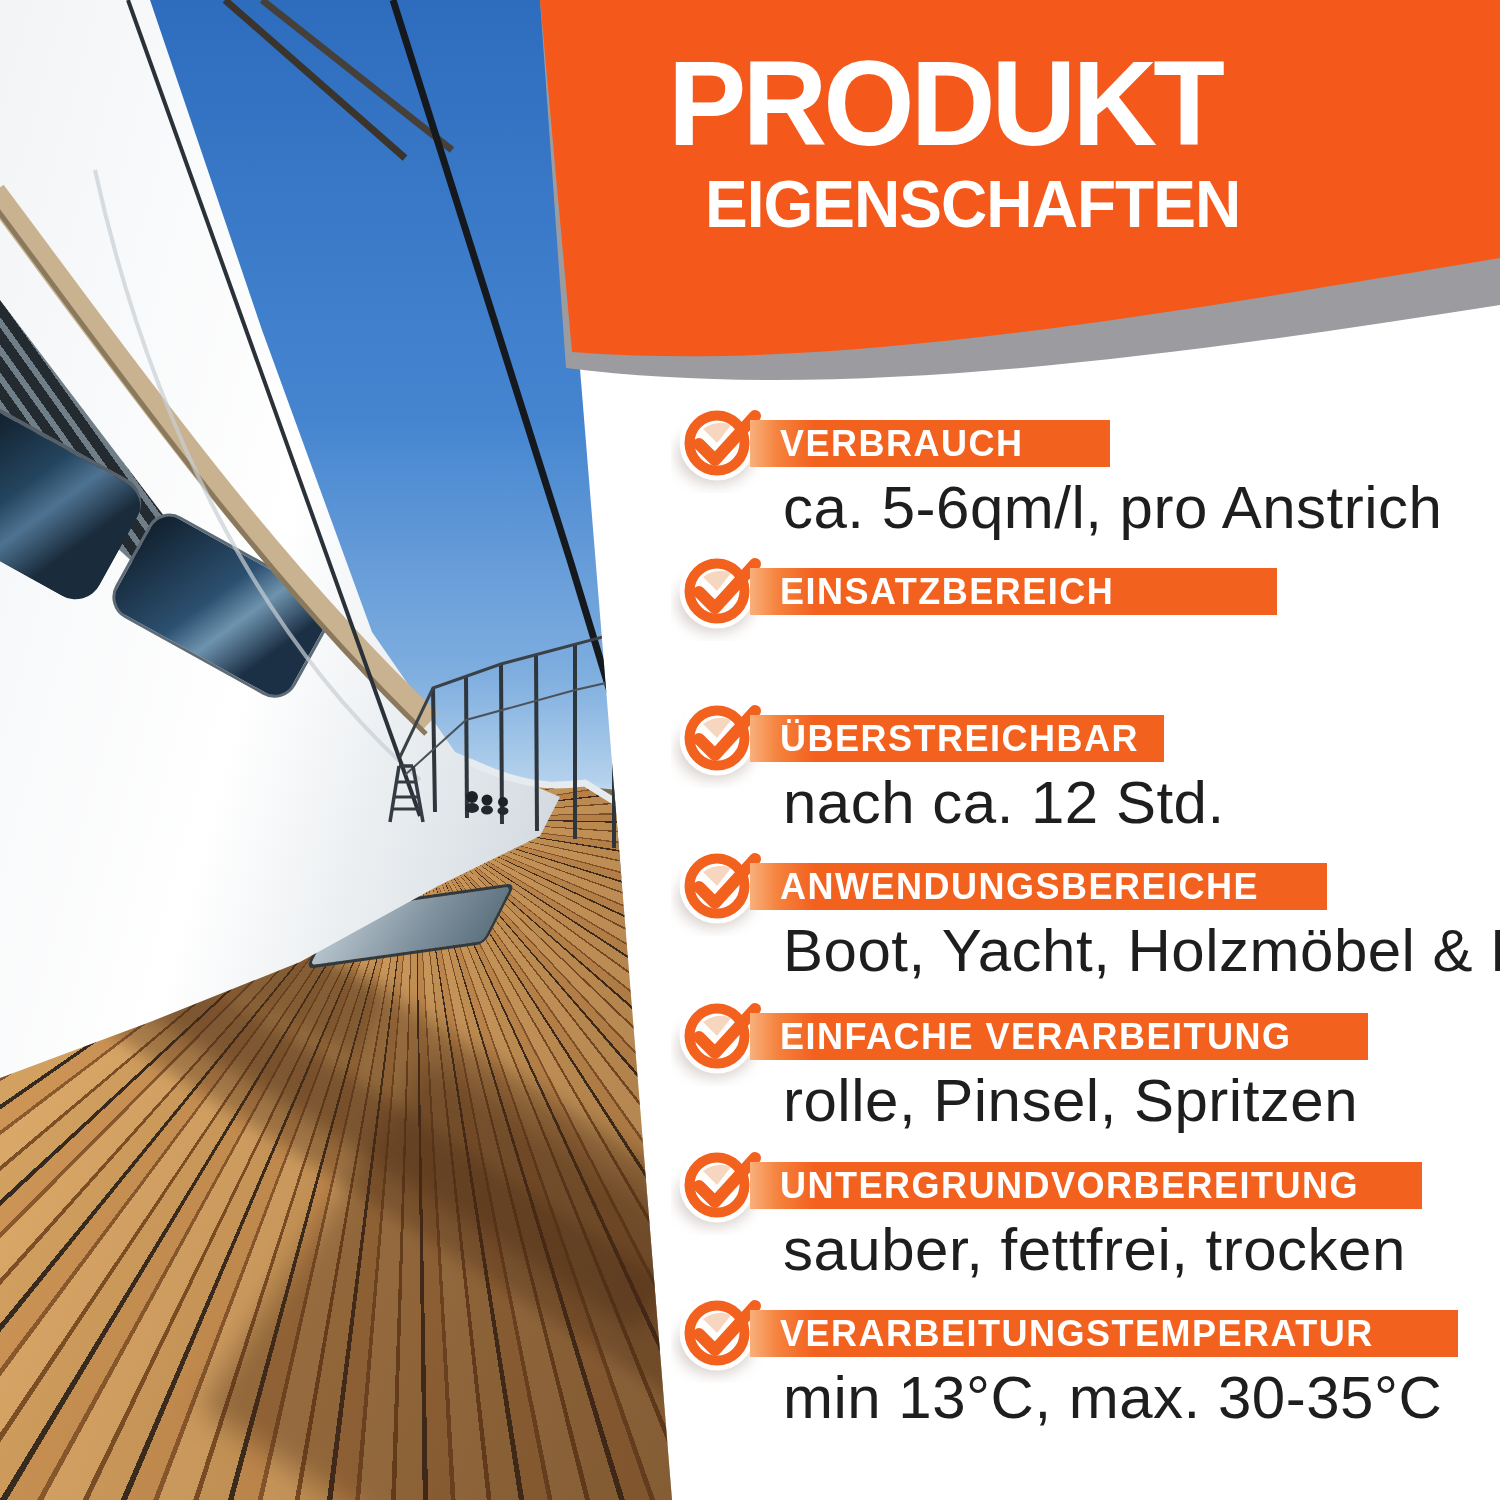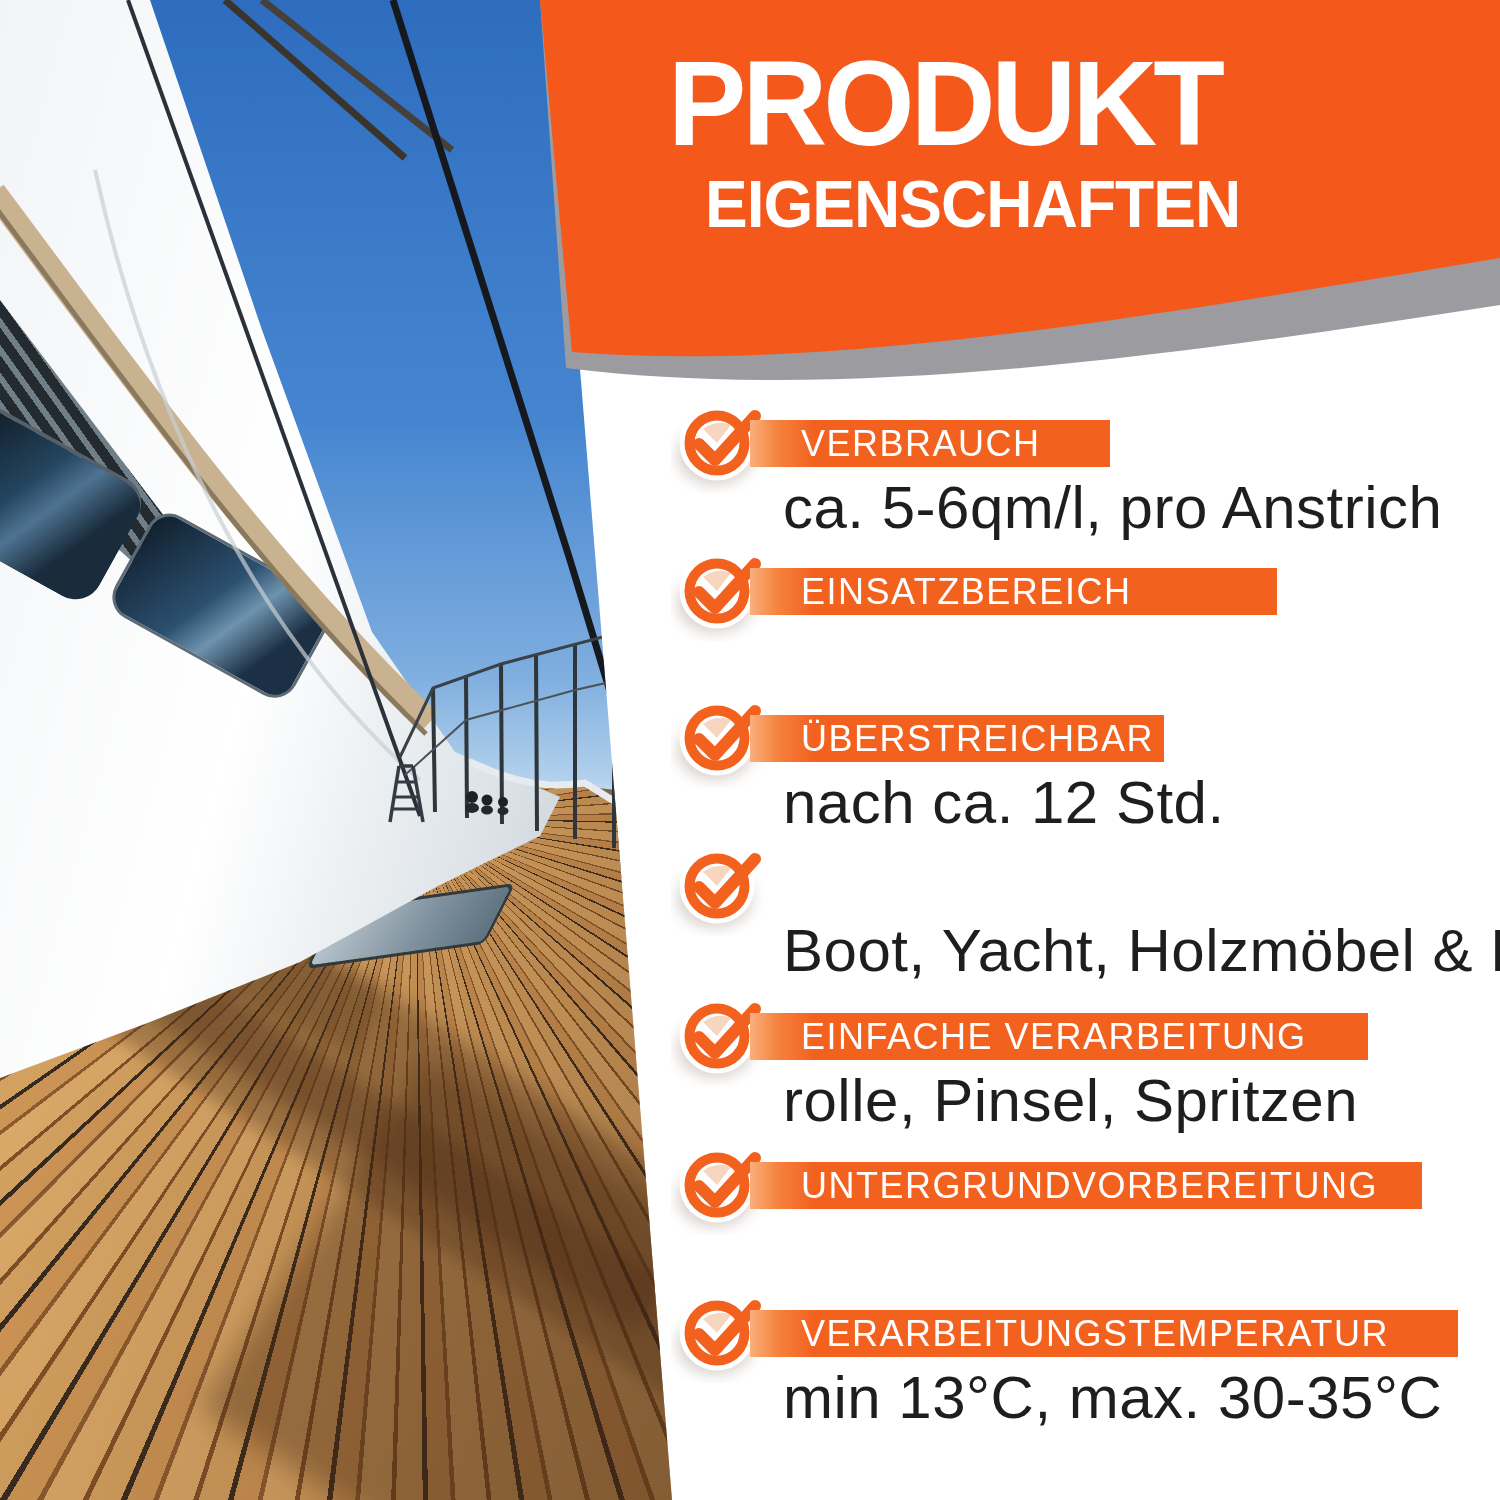--- a/index.html
+++ b/index.html
@@ -44,21 +44,21 @@
   
   .header-shape{position:absolute;left:0;top:0;width:1500px;height:430px;z-index:5;}
   .title1{position:absolute;left:668px;top:40px;z-index:6;color:#fff;font-weight:bold;
           font-size:121px;letter-spacing:-4px;line-height:1.05;transform:scaleX(.97);transform-origin:left top;}
   .title2{position:absolute;left:705px;top:170px;z-index:6;color:#fff;font-weight:bold;
           font-size:66px;letter-spacing:-1px;line-height:1.05;transform:scaleX(.97);transform-origin:left top;}
 
   
   .feature{position:absolute;left:750px;width:760px;height:135px;z-index:4;}
   .feature-bar{position:absolute;left:0;top:0;height:47px;line-height:48px;color:#fff;
-               font-weight:normal;font-size:36px;letter-spacing:1.5px;padding-left:51px;box-sizing:border-box;
+               font-weight:bold;font-size:36px;letter-spacing:1.5px;padding-left:30px;box-sizing:border-box;
                background:linear-gradient(90deg,#F9B07C 0px,#F5823D 28px,#F3611F 64px);white-space:nowrap;overflow:hidden;}
   .feature-sub{position:absolute;left:33px;top:53px;font-size:60px;letter-spacing:.5px;color:#1E1E1E;white-space:nowrap;}
   .check{position:absolute;left:-79px;top:-27px;width:110px;height:100px;}
 </style>
 </head>
 <body>
 
 <div class="photo">
   <div class="sky"></div>
   <div class="hill2"></div>
@@ -164,20 +164,21 @@
 
 <div class="feature" style="top:863px">
   <svg class="check" viewBox="0 0 110 100">
     <ellipse cx="44" cy="62" rx="38" ry="30" fill="rgba(130,105,92,0.30)" style="filter:blur(7px)"></ellipse>
     <circle cx="46" cy="50" r="27.5" fill="#fff" stroke="#fff" stroke-width="20"></circle>
     <path d="M28,51 L44,67 L84,23" stroke="#fff" stroke-width="21" stroke-linecap="round" stroke-linejoin="round" fill="none"></path>
     <path d="M32,36 Q46,26 60,32 L46,50 Z" fill="#F7D6C0"></path>
     <circle cx="46" cy="50" r="27.5" fill="none" stroke="#F3611F" stroke-width="10"></circle>
     <path d="M28,51 L44,67 L84,23" stroke="#F3611F" stroke-width="12" stroke-linecap="round" stroke-linejoin="round" fill="none"></path>
   </svg>
+  <div class="feature-bar" style="width:577px">ANWENDUNGSBEREICHE</div>
   <div class="feature-sub">Boot, Yacht, Holzmöbel &amp; Böden</div>
 </div>
 
 <div class="feature" style="top:1013px">
   <svg class="check" viewBox="0 0 110 100">
     <ellipse cx="44" cy="62" rx="38" ry="30" fill="rgba(130,105,92,0.30)" style="filter:blur(7px)"></ellipse>
     <circle cx="46" cy="50" r="27.5" fill="#fff" stroke="#fff" stroke-width="20"></circle>
     <path d="M28,51 L44,67 L84,23" stroke="#fff" stroke-width="21" stroke-linecap="round" stroke-linejoin="round" fill="none"></path>
     <path d="M32,36 Q46,26 60,32 L46,50 Z" fill="#F7D6C0"></path>
     <circle cx="46" cy="50" r="27.5" fill="none" stroke="#F3611F" stroke-width="10"></circle>
@@ -190,20 +191,21 @@
 <div class="feature" style="top:1162px">
   <svg class="check" viewBox="0 0 110 100">
     <ellipse cx="44" cy="62" rx="38" ry="30" fill="rgba(130,105,92,0.30)" style="filter:blur(7px)"></ellipse>
     <circle cx="46" cy="50" r="27.5" fill="#fff" stroke="#fff" stroke-width="20"></circle>
     <path d="M28,51 L44,67 L84,23" stroke="#fff" stroke-width="21" stroke-linecap="round" stroke-linejoin="round" fill="none"></path>
     <path d="M32,36 Q46,26 60,32 L46,50 Z" fill="#F7D6C0"></path>
     <circle cx="46" cy="50" r="27.5" fill="none" stroke="#F3611F" stroke-width="10"></circle>
     <path d="M28,51 L44,67 L84,23" stroke="#F3611F" stroke-width="12" stroke-linecap="round" stroke-linejoin="round" fill="none"></path>
   </svg>
   <div class="feature-bar" style="width:672px">UNTERGRUNDVORBEREITUNG</div>
+  <div class="feature-sub">sauber, fettfrei, trocken</div>
 </div>
 
 <div class="feature" style="top:1310px">
   <svg class="check" viewBox="0 0 110 100">
     <ellipse cx="44" cy="62" rx="38" ry="30" fill="rgba(130,105,92,0.30)" style="filter:blur(7px)"></ellipse>
     <circle cx="46" cy="50" r="27.5" fill="#fff" stroke="#fff" stroke-width="20"></circle>
     <path d="M28,51 L44,67 L84,23" stroke="#fff" stroke-width="21" stroke-linecap="round" stroke-linejoin="round" fill="none"></path>
     <path d="M32,36 Q46,26 60,32 L46,50 Z" fill="#F7D6C0"></path>
     <circle cx="46" cy="50" r="27.5" fill="none" stroke="#F3611F" stroke-width="10"></circle>
     <path d="M28,51 L44,67 L84,23" stroke="#F3611F" stroke-width="12" stroke-linecap="round" stroke-linejoin="round" fill="none"></path>

